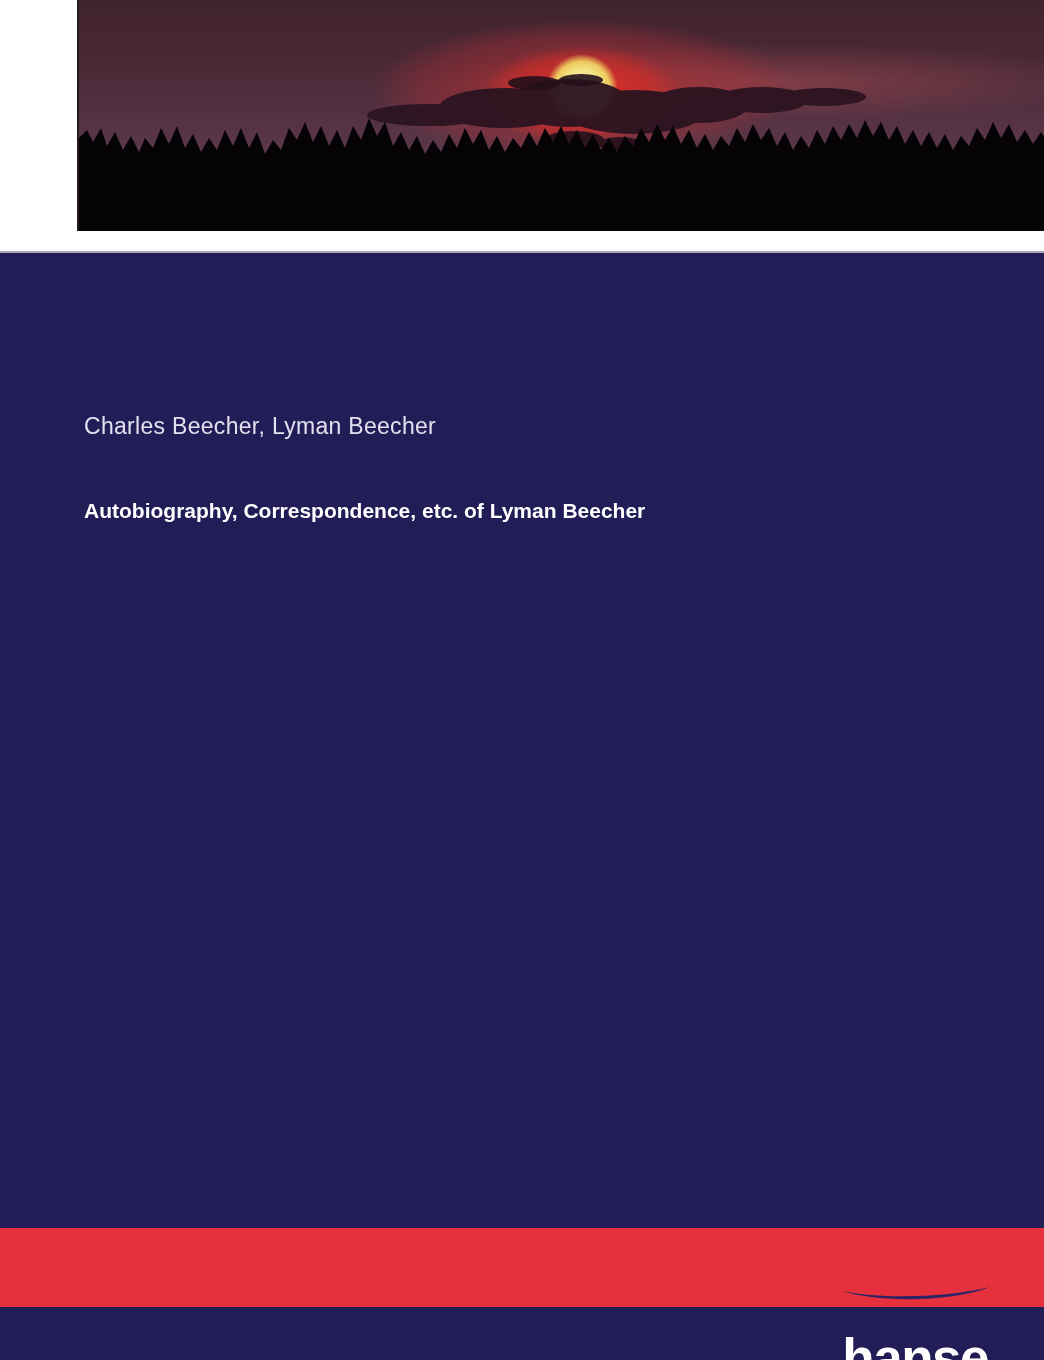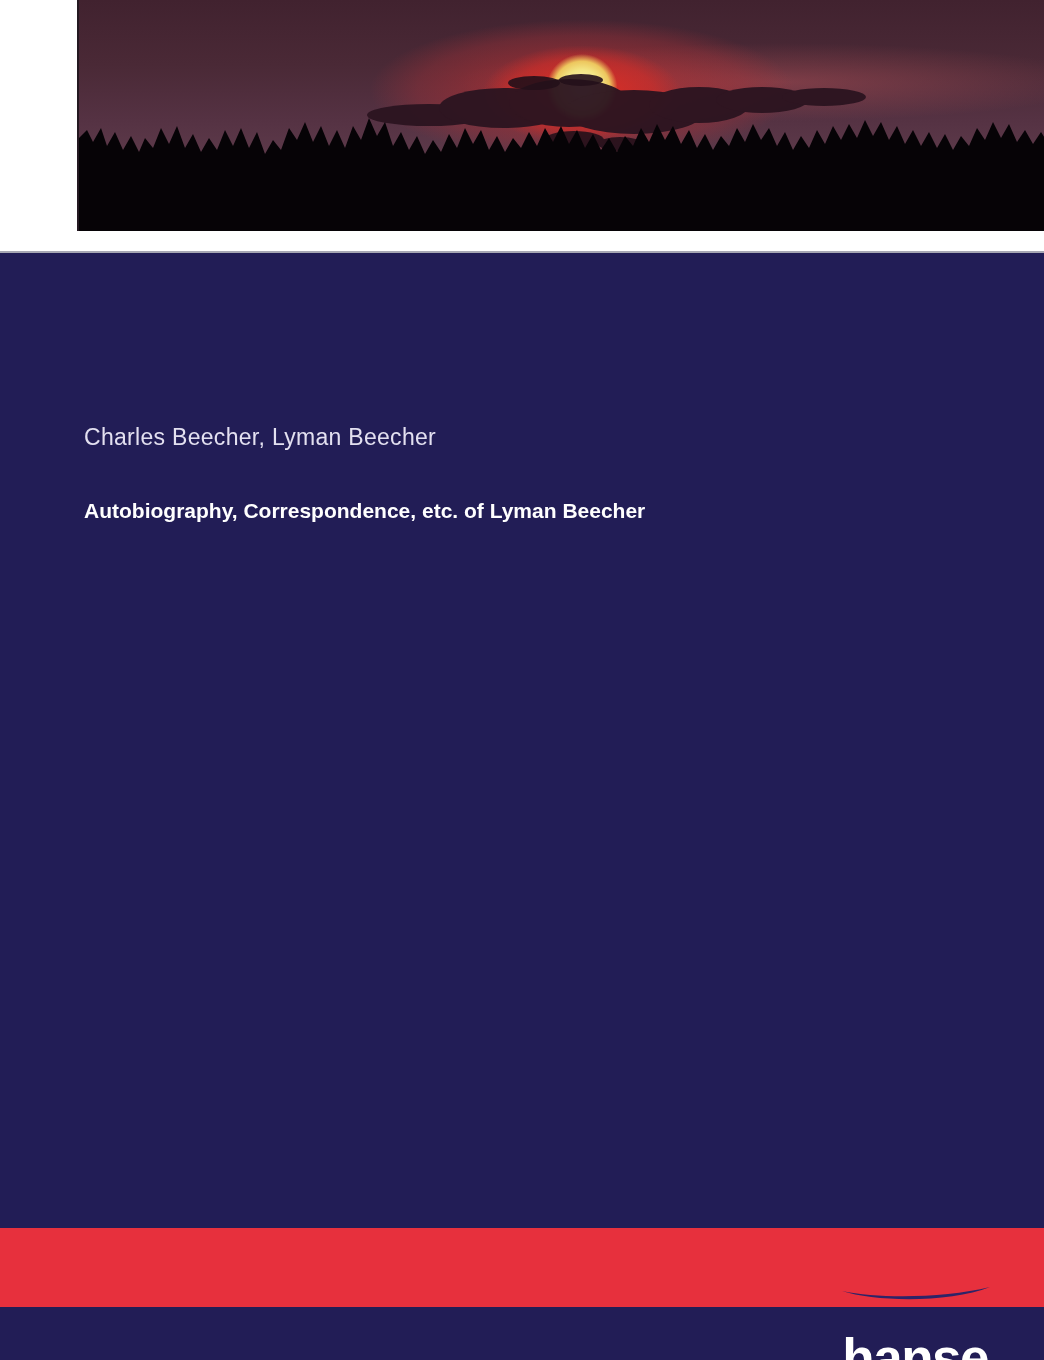--- a/index.html
+++ b/index.html
@@ -54,21 +54,20 @@
     width: 1044px; height: 1107px;
     background: #221d56;
   }
 
   .authors {
     position: absolute; left: 84px; top: 413px;
     font-size: 23px; font-weight: 400;
     color: #e3e0f0;
     letter-spacing: 0.3px;
     white-space: nowrap;
-    margin-top: 11px;
   }
   .title {
     position: absolute; left: 84px; top: 499px;
     font-size: 21px; font-weight: 700;
     color: #ffffff;
     letter-spacing: 0px;
     white-space: nowrap;
   }
 
   

